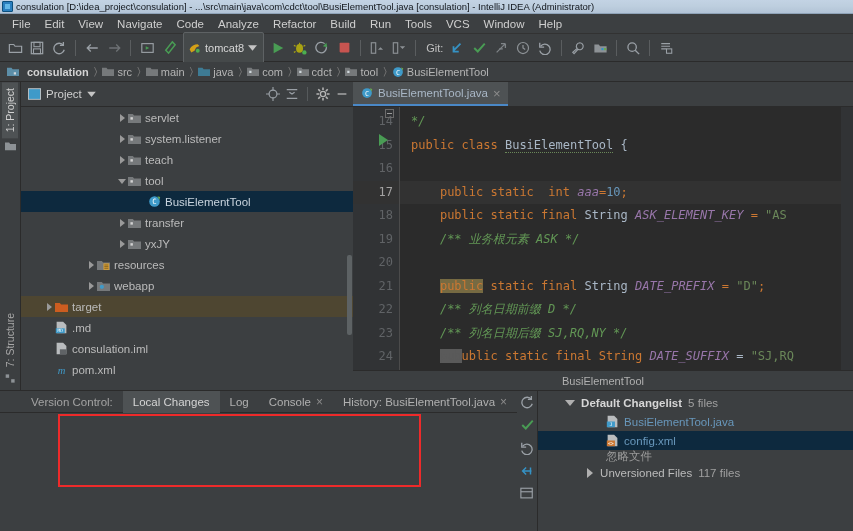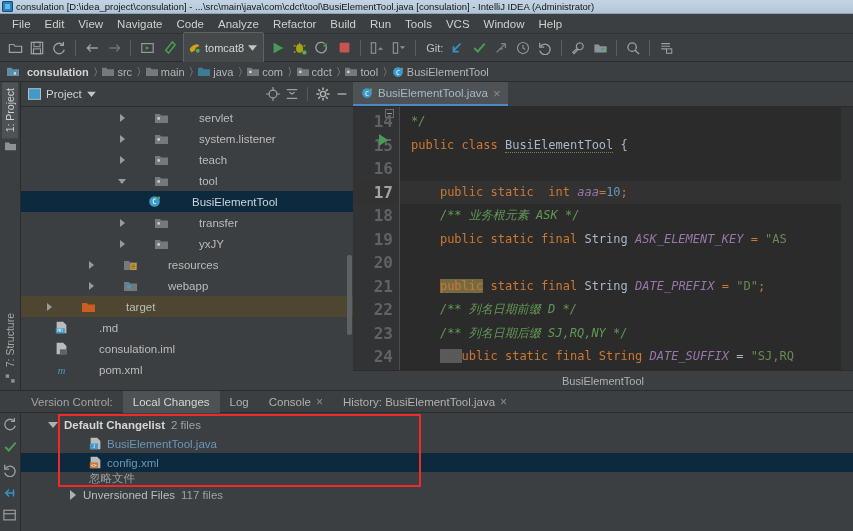--- a/index.html
+++ b/index.html
@@ -89,21 +89,21 @@
   .projpanel { width: 332px; display: flex; flex-direction: column; background: #3c3f41; flex: 0 0 332px; }
   .projhead {
     height: 25px; display: flex; align-items: center;
     padding: 0 4px 0 7px; gap: 5px; font-size: 11.5px; color: #cfcfcf;
     border-bottom: 1px solid #2b2b2b;
   }
   .projhead .spacer { flex: 1; }
   .tree { flex: 1; overflow: hidden; position: relative; background: #3c3f41; }
   .trow {
     height: 21px; display: flex; align-items: center;
-    font-size: 11.5px; color: #bbbbbb; white-space: nowrap; padding-right: 4px; gap: 27px;
+    font-size: 11.5px; color: #bbbbbb; white-space: nowrap; padding-right: 4px;
   }
   .trow.sel { background: #0d293e; color: #c9d4de; }
   .trow.sel2 { background: #4e4631; }
   .arrow { width: 11px; height: 11px; flex: 0 0 11px; position: relative; }
   .arrow.collapsed::after {
     content: ""; position: absolute; left: 3px; top: 2px;
     border-left: 5px solid #9a9a9a; border-top: 4px solid transparent; border-bottom: 4px solid transparent;
   }
   .arrow.expanded::after {
     content: ""; position: absolute; left: 1px; top: 4px;
@@ -121,21 +121,21 @@
   .edtab {
     height: 24px; display: flex; align-items: center; gap: 5px;
     padding: 0 7px 0 8px; font-size: 11.5px; color: #a9b7c6;
     background: #4e5254; border-bottom: 2px solid #4a88c7;
   }
   .edbody { flex: 1; display: flex; position: relative; overflow: hidden; background: #2b2b2b; font-family: "DejaVu Sans Mono", monospace; font-size: 12px; }
   .gutter {
     width: 46px; flex: 0 0 46px; background: #313335; color: #606366;
     text-align: right; padding-top: 3px; position: relative;
   }
-  .gline { height: 23.5px; line-height: 23.5px; padding-right: 6px; font-size: 16px; font-weight: bold; }
+  .gline { height: 23.5px; line-height: 23.5px; padding-right: 6px; font-size: 12px; }
   .gline.cur { color: #a4a3a3; background: #323232; }
   .runmark { position: absolute; left: 26px; top: 27px; width: 0; height: 0;
     border-left: 9px solid #499c54; border-top: 6px solid transparent; border-bottom: 6px solid transparent; }
   .foldmark { position: absolute; left: 32px; top: 2px; width: 9px; height: 9px; border: 1px solid #6b6b6b; }
   .foldmark::after { content: ""; position: absolute; left: 1px; top: 3px; width: 5px; height: 1px; background: #9a9a9a; }
   .codewrap { flex: 1; padding-top: 3px; position: relative; overflow: hidden; }
   .vstripe { position: absolute; left: 0; top: 0; bottom: 0; width: 1px; background: #4b4b4b; }
   .cline { height: 23.5px; line-height: 23.5px; white-space: pre; padding-left: 12px; color: #a9b7c6; }
   .cline.cur { background: #323232; }
   .kw { color: #cc7832; }
@@ -149,21 +149,21 @@
   .hl { background: #766a42; }
   .wavy { border-bottom: 1px dotted #6a8759; }
   .statusline {
     height: 20px; background: #3c3f41; border-top: 1px solid #2b2b2b;
     display: flex; align-items: center; justify-content: center;
     font-size: 11px; color: #b0b0b0;
   }
   .editor-scroll-right { position: absolute; right: 0; top: 0; bottom: 0; width: 12px; background: #313335; }
 
   
-  .vcspanel { height: 141px; display: flex; flex-direction: column; background: #3c3f41; border-top: 1px solid #2b2b2b; flex: 0 0 141px; }
+  .vcspanel { height: 141px; display: flex; background: #3c3f41; border-top: 1px solid #2b2b2b; flex: 0 0 141px; }
   .vcstabs {
     height: 22px; background: #3c3f41; display: flex; align-items: center;
     padding-left: 21px; font-size: 11.5px; color: #b0b0b0;
     border-bottom: 1px solid #2b2b2b;
   }
   .vtab { padding: 0 10px; height: 22px; display: flex; align-items: center; gap: 5px; }
   .vtab.first { color: #a3a3a3; }
   .vtab.active { background: #4e5254; color: #d4d4d4; }
   .vcsbody { flex: 1; display: flex; position: relative; }
   .vcsrail { width: 21px; flex: 0 0 21px; display: flex; flex-direction: column; align-items: center; padding-top: 4px; gap: 9px; border-right: 1px solid #2b2b2b; }
@@ -678,22 +678,22 @@
           <div class="gline">24</div>
           <div class="foldmark"></div>
           <div class="runmark"></div>
         </div>
         <div class="codewrap">
           <div class="vstripe"></div>
           <div class="cline"><span class="cmt">*/</span></div>
           <div class="cline"><span class="kw">public class</span> <span class="cls wavy">BusiElementTool</span> <span>{</span></div>
           <div class="cline"></div>
           <div class="cline cur">    <span class="kw">public static</span>  <span class="kw">int</span> <span class="fld">aaa</span><span class="kw">=</span><span class="num">10</span><span class="kw">;</span></div>
+          <div class="cline">    <span class="kw">public static final</span> <span class="ty">String</span> <span class="cst">ASK_ELEMENT_KEY</span> <span class="kw">= </span><span class="str">"AS</span></div>
           <div class="cline">    <span class="cmt">/** 业务根元素 ASK */</span></div>
-          <div class="cline">    <span class="kw">public static final</span> <span class="ty">String</span> <span class="cst">ASK_ELEMENT_KEY</span> <span class="kw">= </span><span class="str">"AS</span></div>
           <div class="cline"></div>
           <div class="cline">    <span class="kw hl">public</span> <span class="kw">static final</span> <span class="ty">String</span> <span class="cst">DATE_PREFIX</span> <span class="kw">= </span><span class="str">"D"</span><span class="kw">;</span></div>
           <div class="cline">    <span class="cmt">/** 列名日期前缀 D */</span></div>
           <div class="cline">    <span class="cmt">/** 列名日期后缀 SJ,RQ,NY */</span></div>
           <div class="cline">    <span style="background:#5a5a5a;color:#5a5a5a">pub</span><span class="kw">ublic static final String</span> <span class="cst">DATE_SUFFIX</span> = <span class="str">"SJ,RQ</span></div>
         </div>
         <div class="editor-scroll-right"></div>
       </div>
       <div class="statusline">
         <span>BusiElementTool</span>
@@ -756,21 +756,21 @@
       </div>
 
       <div class="changelist">
         <div class="crow" style="padding-left:27px">
           <span>
               <svg width="10" height="7" viewBox="0 0 10 7">
                 <path d="M0 1h10L5 7z" fill="#b0b0b0"></path>
               </svg>
             </span>
           <span class="cl-title" style="margin-left:6px">Default Changelist</span>
-          <span class="cl-count">2 files</span>
+          <span class="cl-count">5 files</span>
         </div>
         <div class="crow" style="padding-left:68px">
           <span>
               <svg width="13" height="13" viewBox="0 0 16 16">
                 <path d="M2 1h8l4 4v10H2z" fill="#b9bcbe"></path>
                 <rect x="1" y="8" width="10" height="7" fill="#3f9ac9"></rect>
                 <text x="6" y="14" font-size="6" fill="#fff" text-anchor="middle" font-family="monospace">J</text>
               </svg>
             </span>
           <span class="fname-java" style="margin-left:5px">BusiElementTool.java</span>

